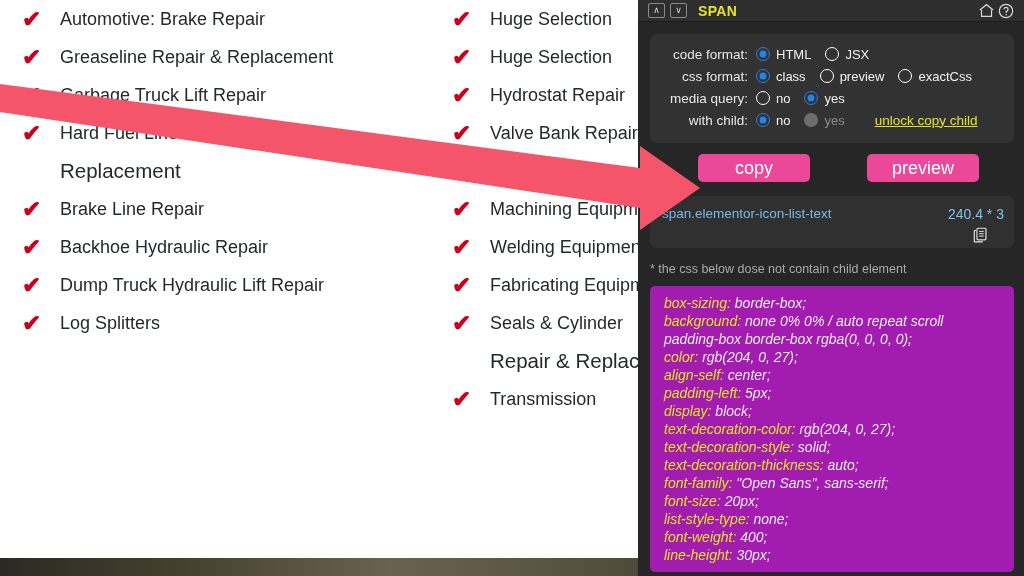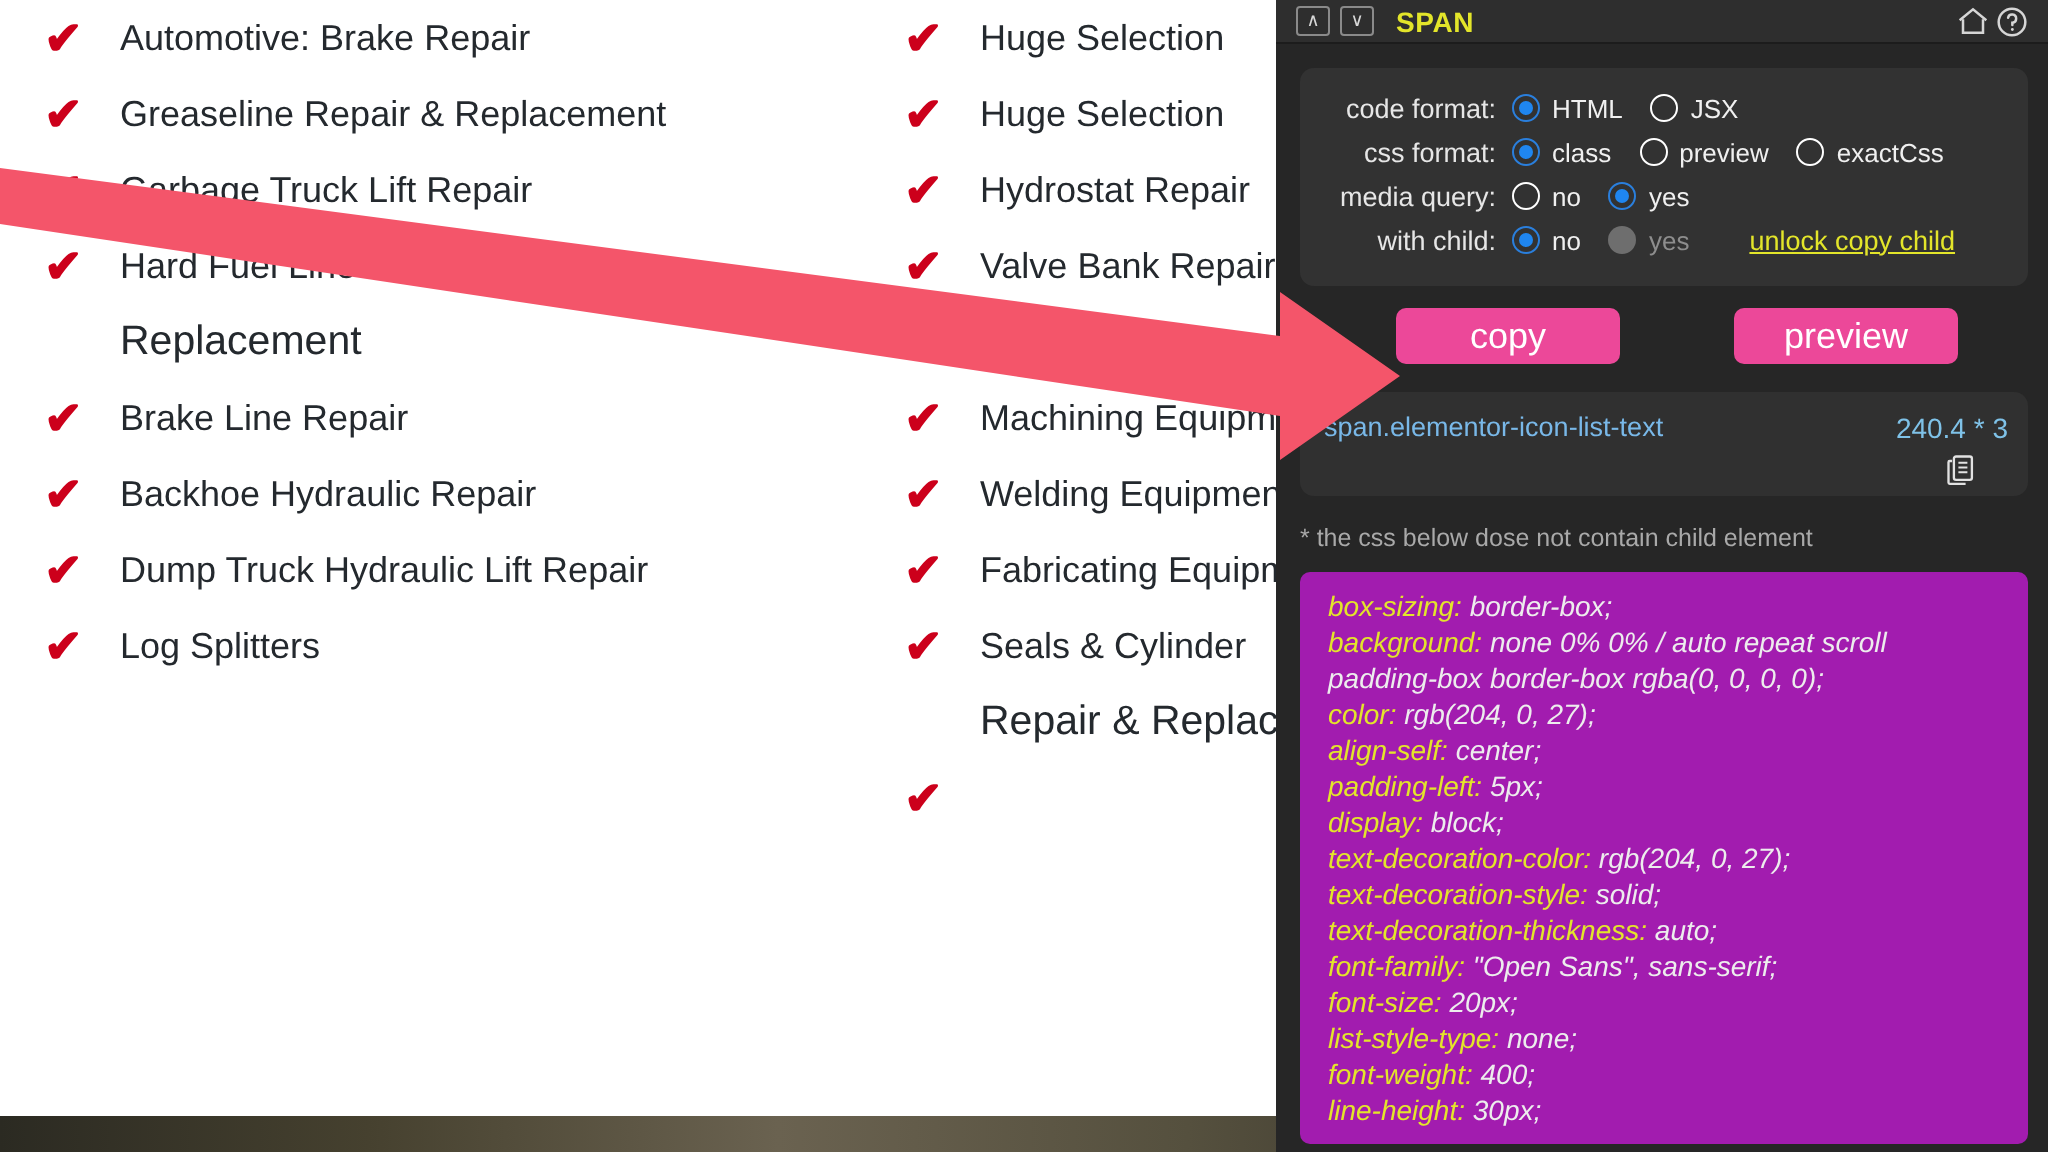--- a/index.html
+++ b/index.html
@@ -233,20 +233,21 @@
         <div class="li-wrap">
           <div class="li">
             <span class="chk">✔</span>
             <span class="li-txt">Seals &amp; Cylinder</span>
           </div>
           <div class="li-cont">Repair &amp; Replacement</div>
         </div>
         <div class="">
           <div class="li">
             <span class="chk">✔</span>
+            <span class="li-txt">Transmission</span>
           </div>
         </div>
       </div>
   </div>
 
   <div class="page-bottom-band"></div>
 
   <div class="panel">
 
     <div class="panel-header">

